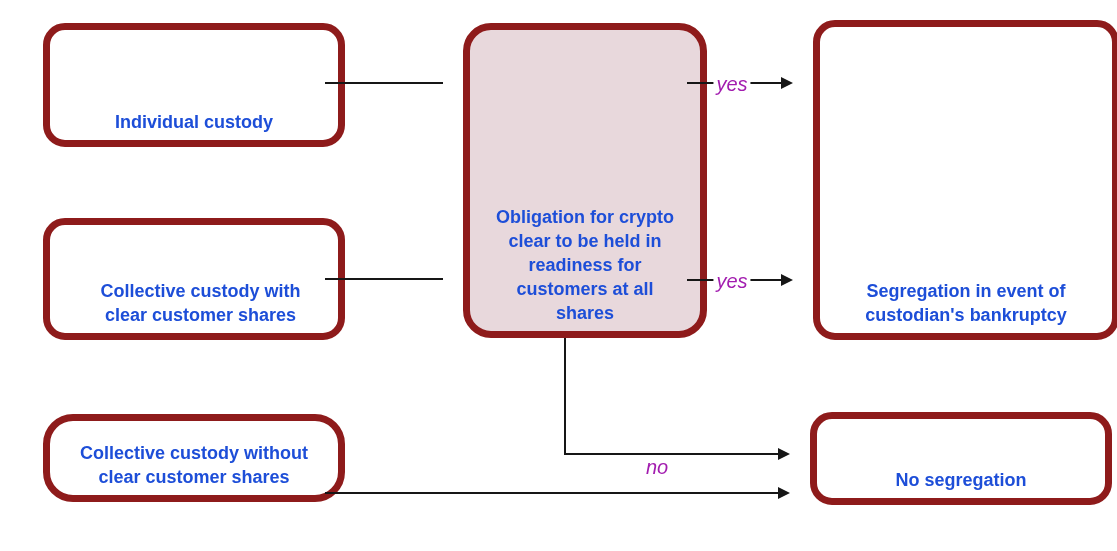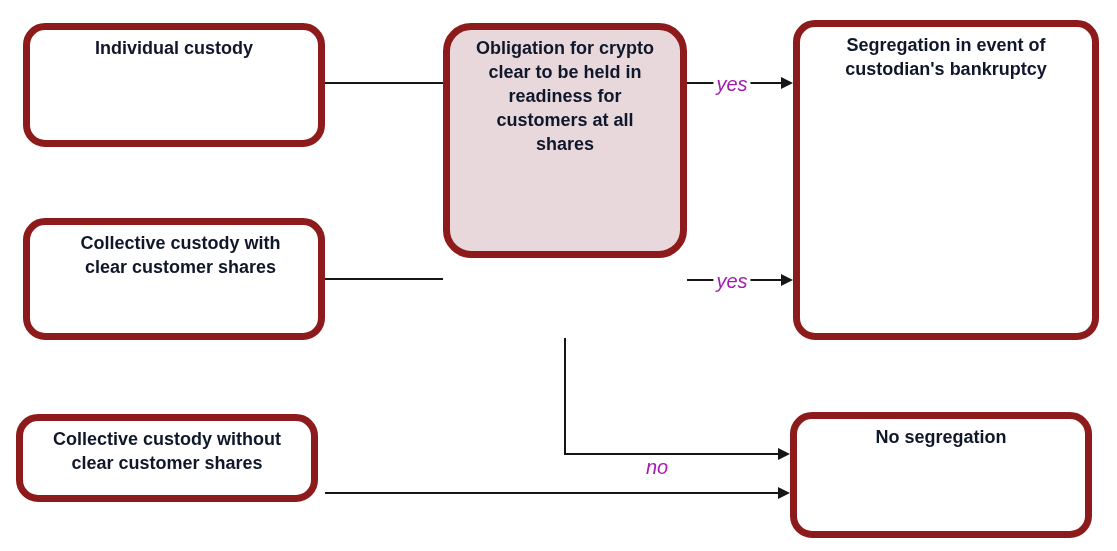--- a/index.html
+++ b/index.html
@@ -9,33 +9,34 @@
     background:#ffffff;
     font-family:"Liberation Sans", sans-serif;
     overflow:hidden;
   }
   .node {
     position:absolute;
     box-sizing:border-box;
     border:7px solid var(--box-border,#8e1b1b);
     border-radius:22px;
     background:#ffffff;
-    display:flex; align-items:flex-start; justify-content:center;
+    display:flex; align-items:flex-end; justify-content:center;
     text-align:center;
     font-weight:bold; font-size:18px; line-height:24px;
-    color:#0f172a;
+    color:#1d4ed8;
     padding:6px 10px;
+    margin-left:20px;
   }
   #n-individual        { left:23px;  top:23px;  width:302px; height:124px; }
   #n-collective-with   { left:23px;  top:218px; width:302px; height:122px;padding-left:23px; }
-  #n-collective-without{ left:16px;  top:414px; width:302px; height:88px; }
-  #n-obligation        { left:443px; top:23px;  width:244px; height:235px;
+  #n-collective-without{ left:23px;  top:414px; width:302px; height:88px;border-radius:30px; }
+  #n-obligation        { left:443px; top:23px;  width:244px; height:315px;
                          background:var(--highlight-fill,#e8d8dc); border-radius:28px; }
   #n-segregation       { left:793px; top:20px;  width:306px; height:320px; }
-  #n-no-segregation    { left:790px; top:412px; width:302px; height:126px; }
+  #n-no-segregation    { left:790px; top:412px; width:302px; height:93px; }
 
   .u { text-decoration-thickness:2px; text-underline-offset:2px; }
 
   .line { position:absolute; background:var(--line,#161616); }
   .h { height:2px; }
   .v { width:2px; }
   #l-ind-to-ob   { left:325px; top:82px;  width:118px; }
   #l-col-to-ob   { left:325px; top:278px; width:118px; }
   #l-yes1        { left:687px; top:82px;  width:96px; }
   #l-yes2        { left:687px; top:279px; width:96px; }

